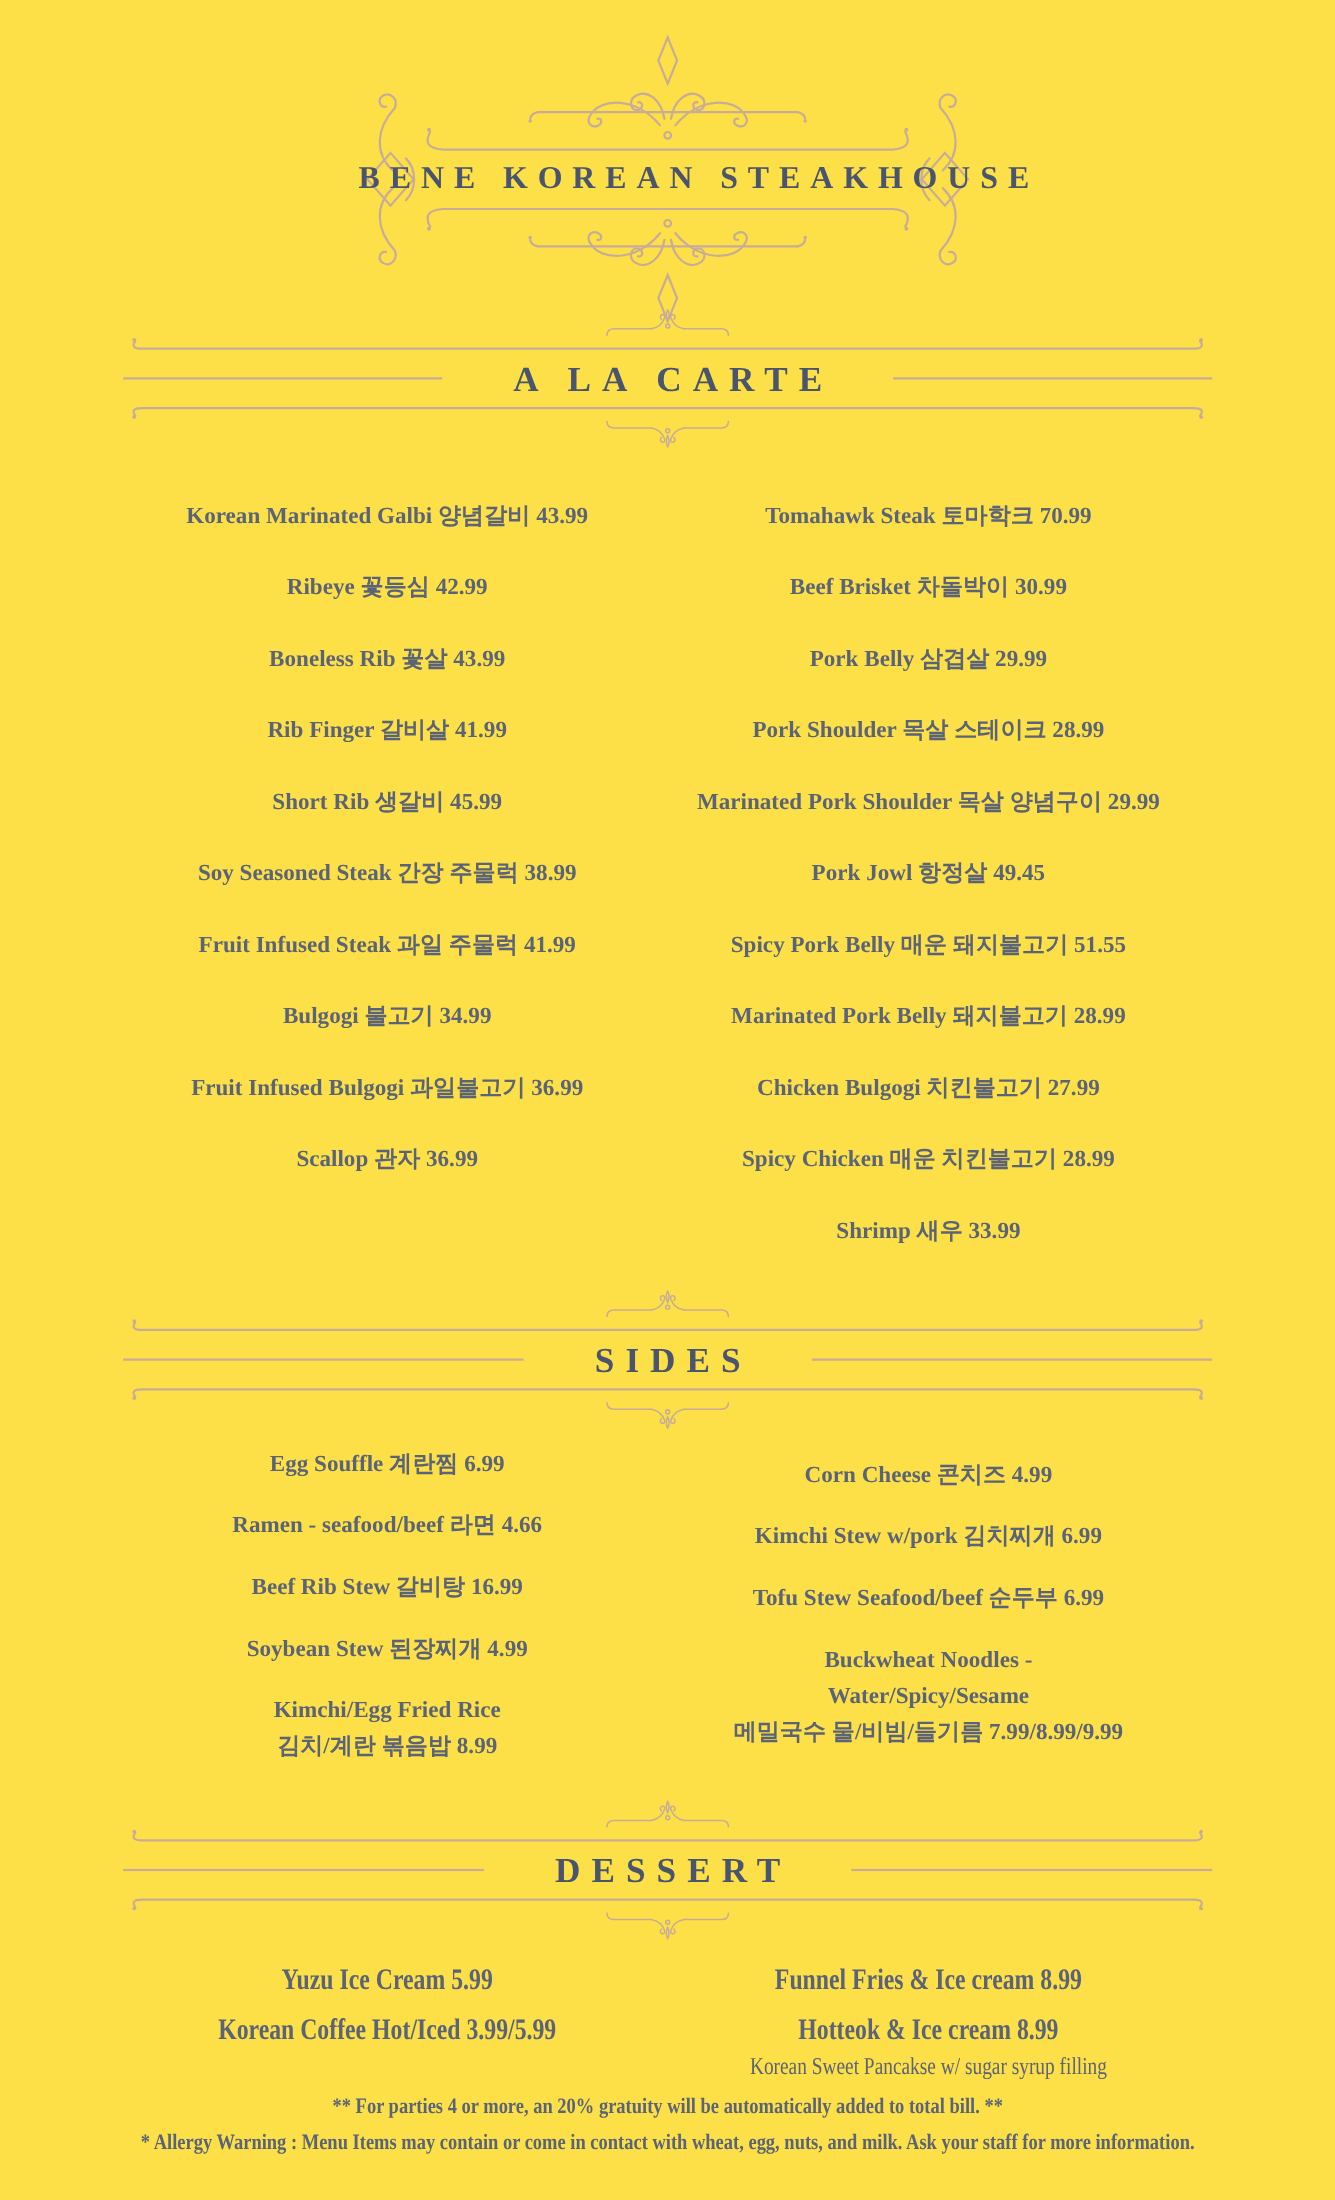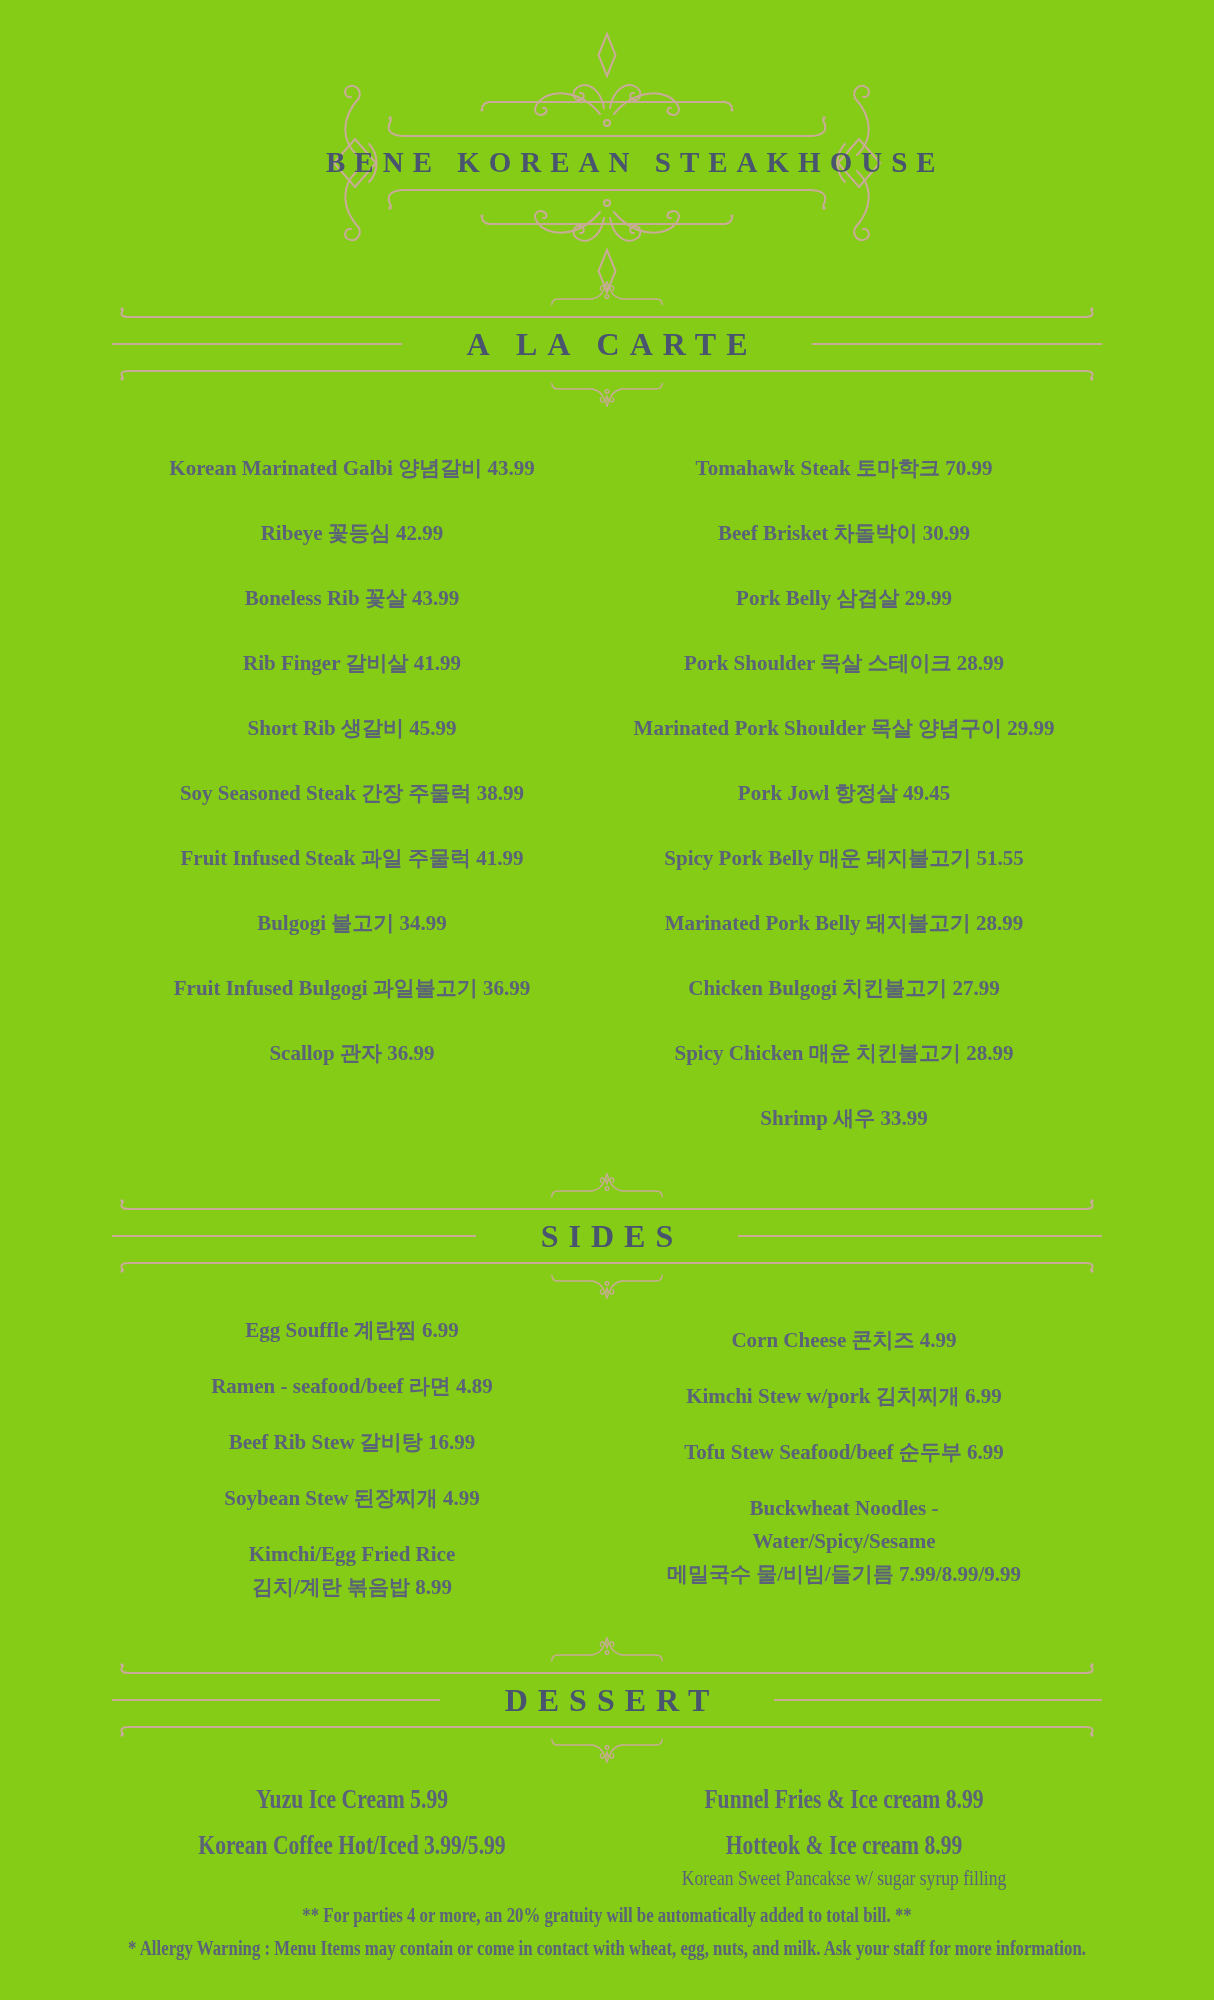--- a/index.html
+++ b/index.html
@@ -1,18 +1,18 @@
 <!DOCTYPE html>
 <html><head>
 <meta charset="utf-8">
 <style>
   html,body {margin:0; padding:0; background:#ffffff;}
   .page {
     position:relative; width:1214px; height:2000px; margin:0 auto;
-    background:#84cc16; overflow:hidden;
+    background:#fde047; overflow:hidden;
     font-family:"Liberation Serif","DejaVu Serif",serif;
     --accent:#c9ac98; --text:#5a6377; --heading:#49546e;
   }
   svg.decor {color:var(--accent); display:block;}
 
   
   .header-art {position:absolute; top:28px; left:50%; transform:translateX(-50%); width:580px; height:270px;}
   .header-title {
     position:absolute; top:112px; left:0; width:100%; margin:0;
     text-align:center; font-size:29px; font-weight:bold; line-height:44px;
@@ -232,21 +232,21 @@
     <svg class="decor orn flip" viewBox="0 0 150 34" width="124" height="28">
         <use href="#orn"></use>
       </svg>
   </div>
 
   <div id="sides-left" class="col left sides">
       <div class="menu-item">
         <p class="item-line">Egg Souffle 계란찜 6.99</p>
       </div>
       <div class="menu-item">
-        <p class="item-line">Ramen - seafood/beef 라면 4.89</p>
+        <p class="item-line">Ramen - seafood/beef 라면 4.66</p>
       </div>
       <div class="menu-item">
         <p class="item-line">Beef Rib Stew 갈비탕 16.99</p>
       </div>
       <div class="menu-item">
         <p class="item-line">Soybean Stew 된장찌개 4.99</p>
       </div>
       <div class="menu-item">
         <p class="item-line">Kimchi/Egg Fried Rice</p>
         <p class="item-line">김치/계란 볶음밥 8.99</p>

